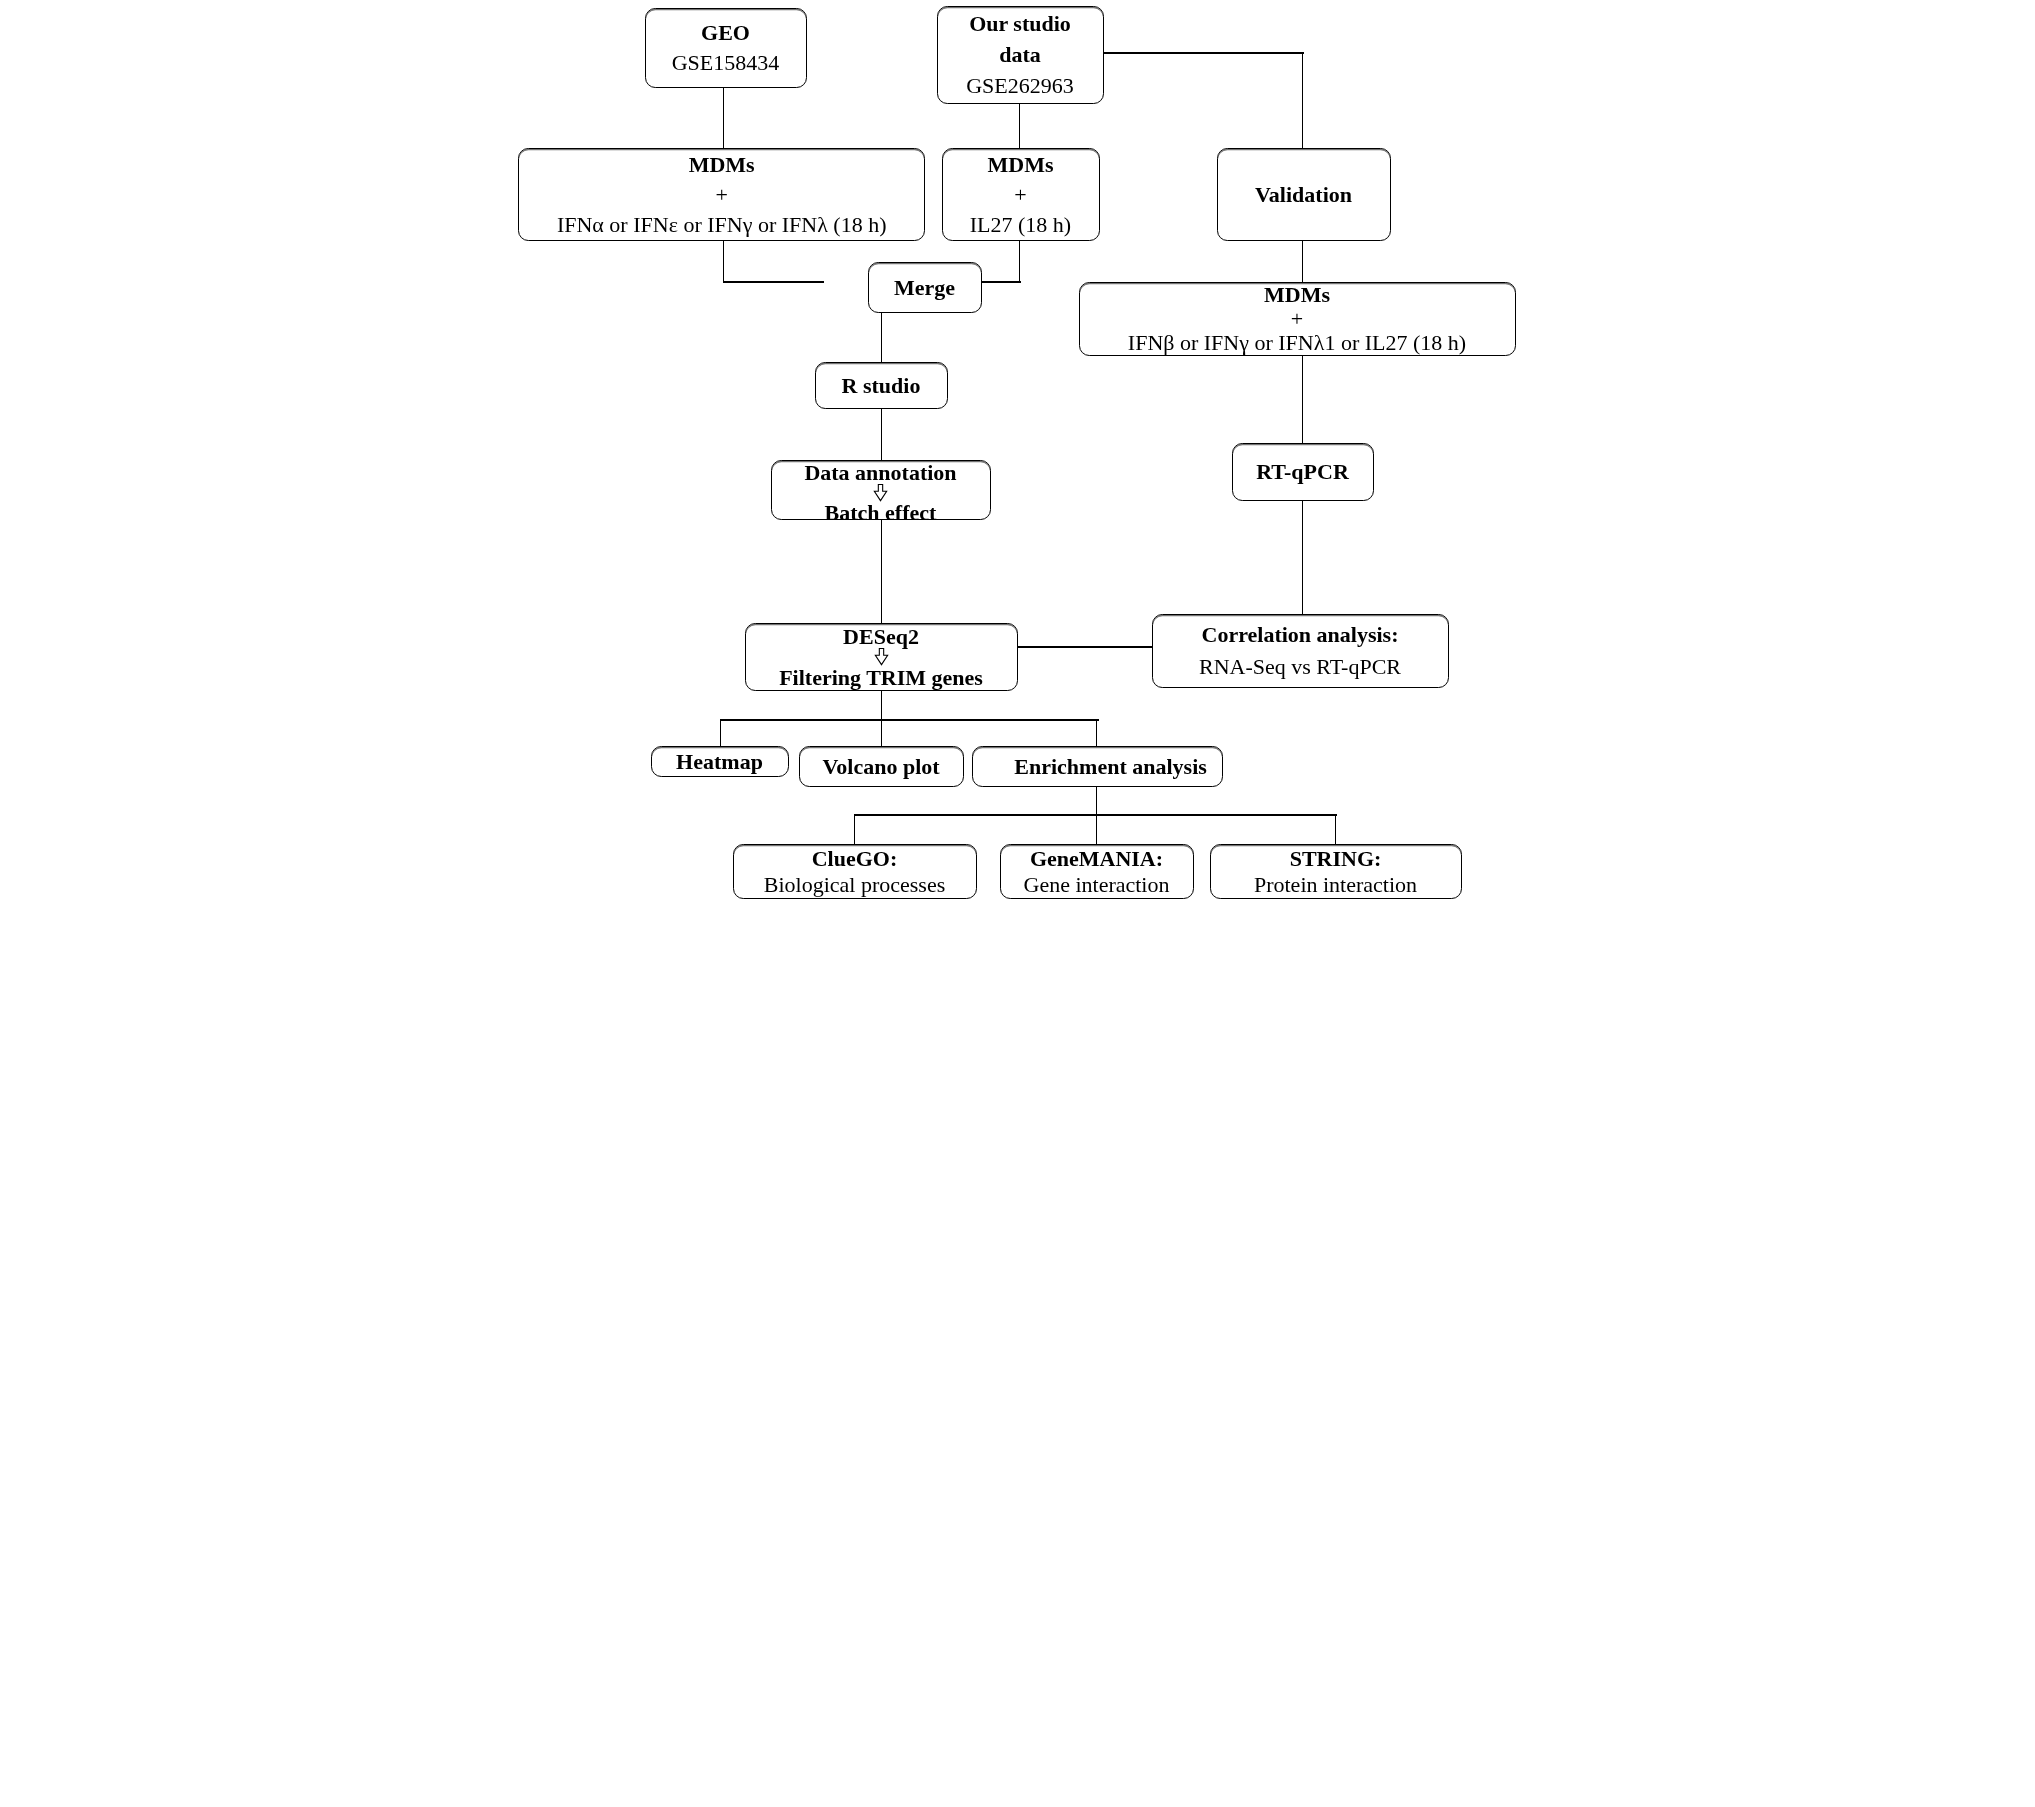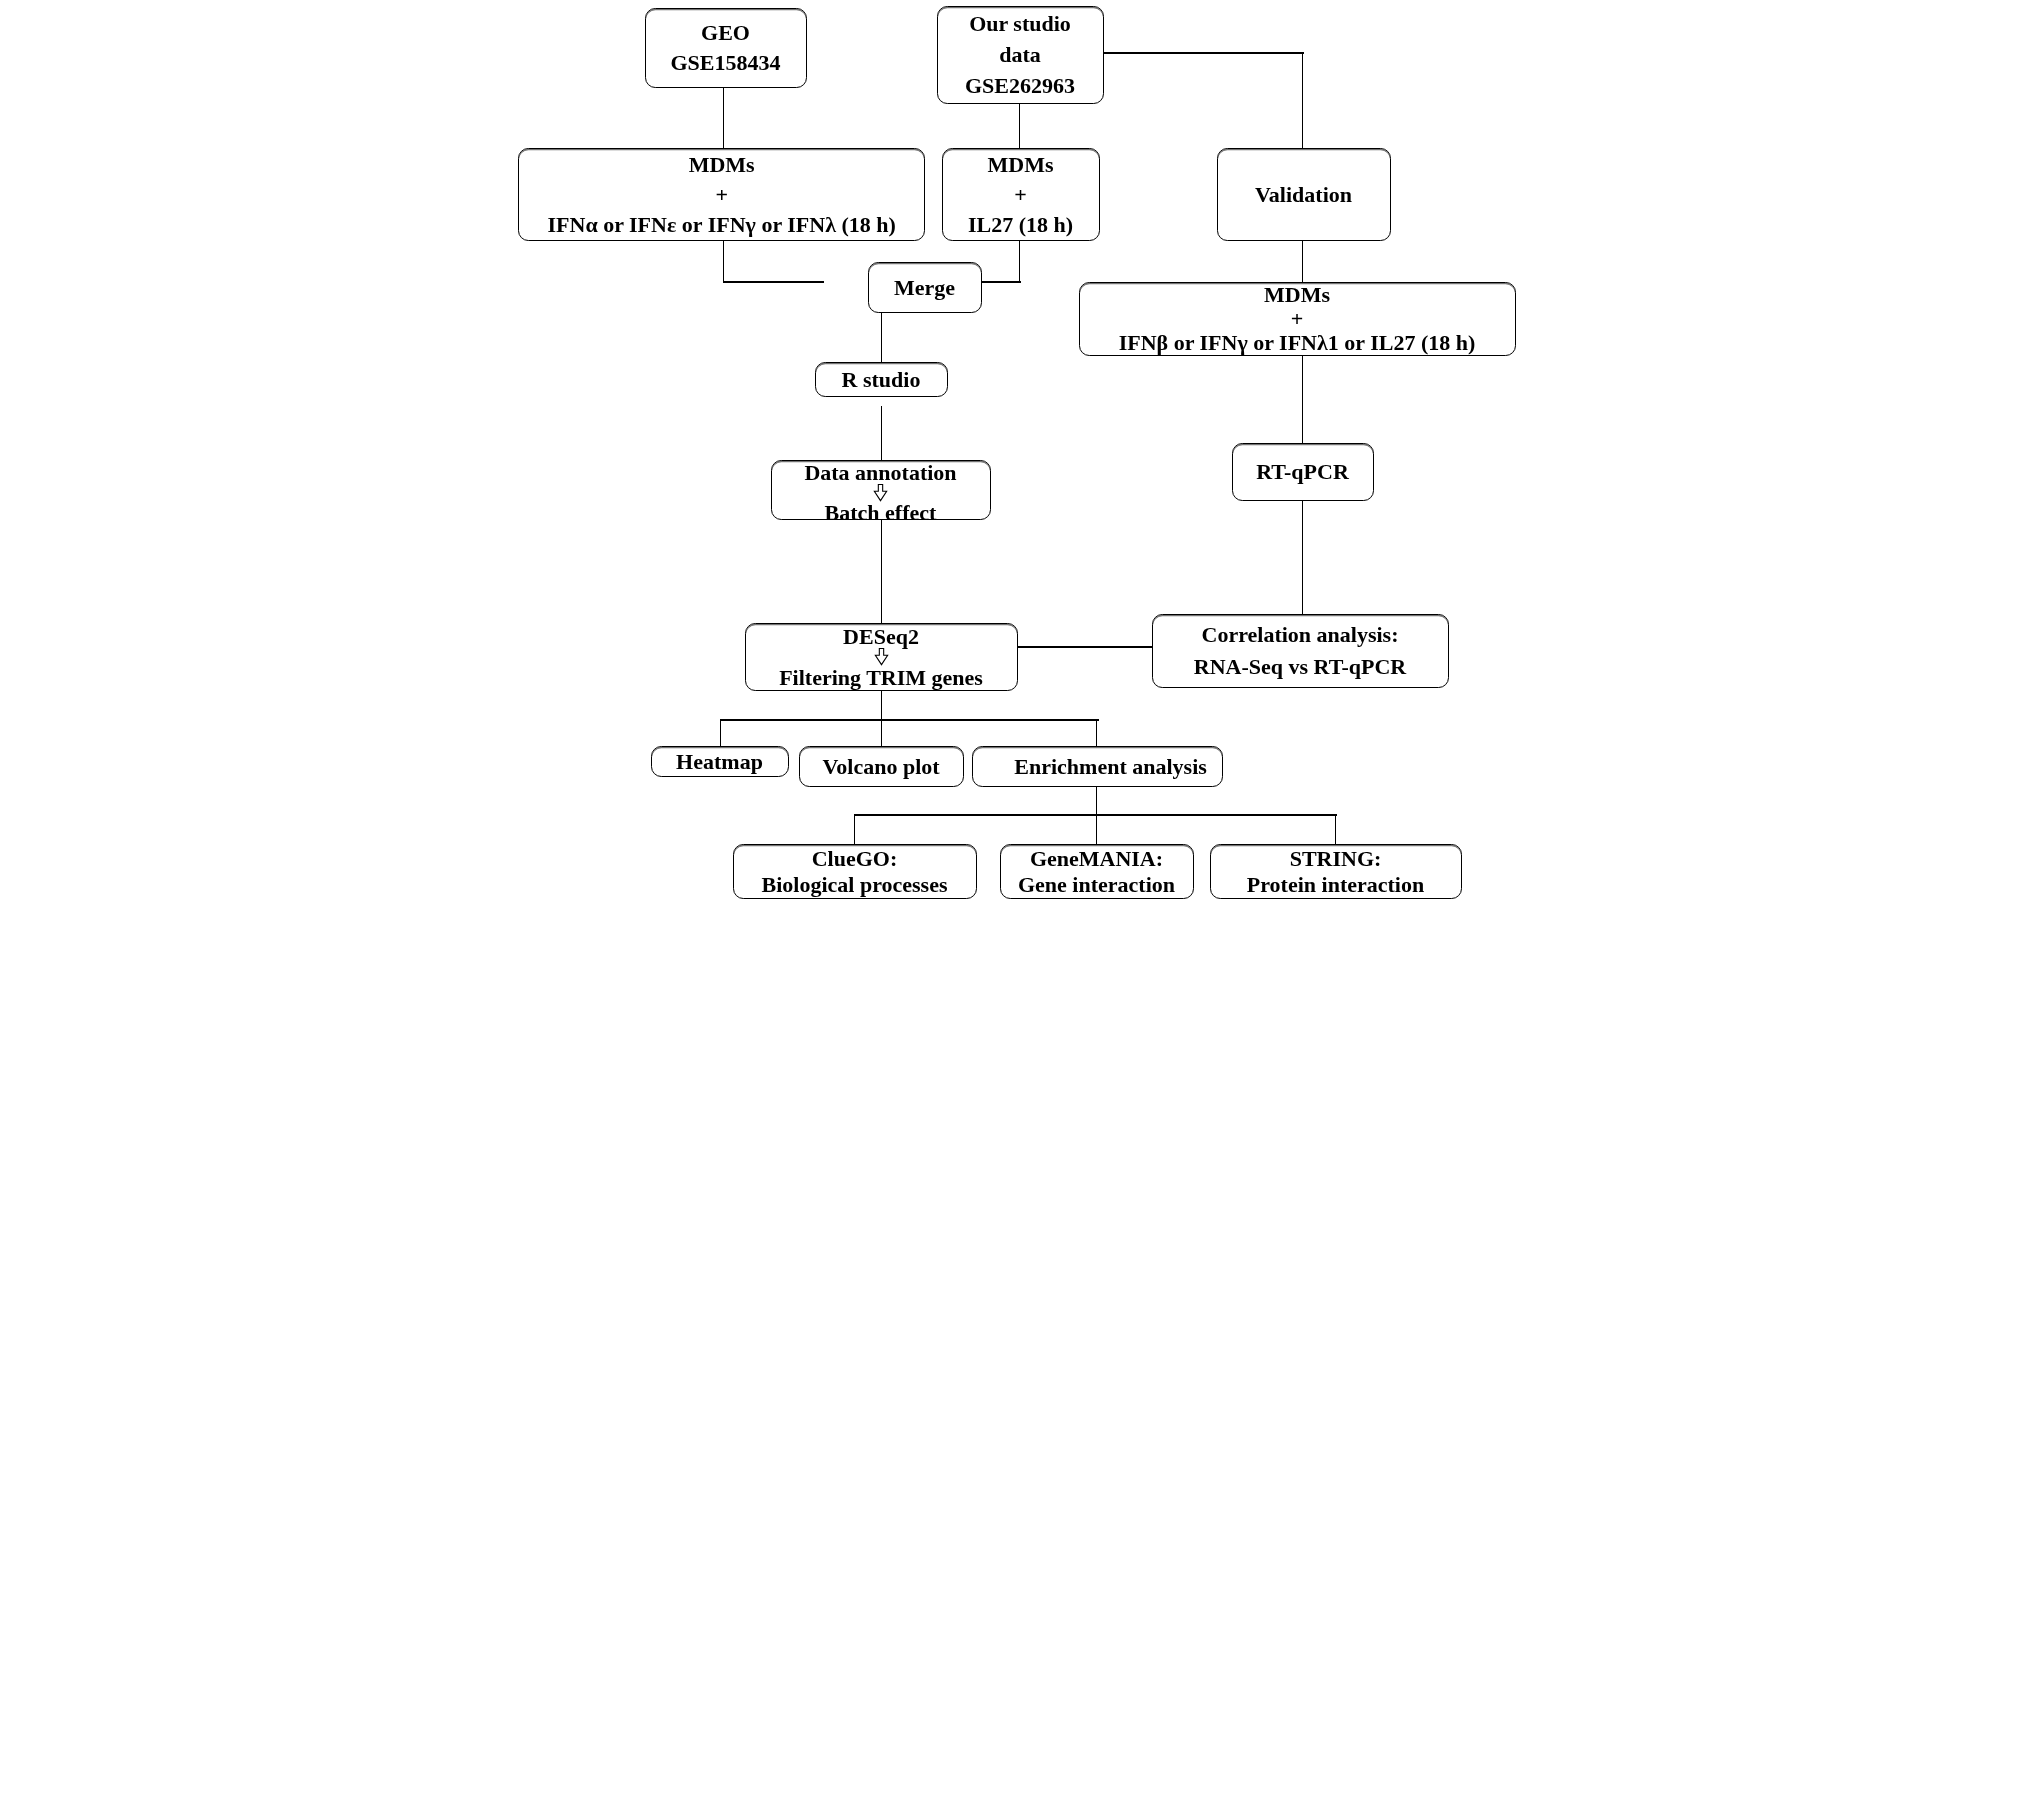--- a/index.html
+++ b/index.html
@@ -22,35 +22,35 @@
     flex-direction:column;
     align-items:center;
     justify-content:center;
     text-align:center;
     font-size:22px;
     line-height:30px;
     z-index:2;
     padding:1.3px 3.9px;
   }
   .node .t{font-weight:700;}
-  .node .r{font-weight:700;text-align:right;}
+  .node .r{font-weight:400;text-align:right;}
   .gap{justify-content:space-evenly;}
   .line{position:absolute;background:#000;z-index:1;}
   .vl{width:1.9px;}
   .hl{height:1.9px;}
   .block-arrow{width:17px;height:17.4px;flex:0 0 auto;}
   .block-arrow polygon{fill:#fff;stroke:#000;stroke-width:3;stroke-linejoin:miter;}
   
   .n-geo{left:136px;top:7.8px;width:162px;height:80px;}
   .n-ourgroup{left:428px;top:5.8px;width:167px;height:98px;line-height:31px;}
   .n-mdms-ifn{left:9.7px;top:148px;width:407px;height:93px;}
   .n-mdms-il27{left:433px;top:148px;width:158px;height:93px;}
   .n-validation{left:708px;top:148px;width:174px;height:93px;}
   .n-merge{left:315px;top:262px;width:114px;height:51px;margin-left:44px;}
-  .n-rstudio{left:306px;top:362px;width:133px;height:35px;}
+  .n-rstudio{left:306px;top:362px;width:133px;height:47px;}
   .n-annotation{left:262px;top:460px;width:220px;height:60px;line-height:22px;justify-content:space-between;}
   .n-deseq2{left:236px;top:623px;width:273px;height:68px;line-height:23px;justify-content:space-evenly;}
   .n-mdms-ifnb{left:570px;top:282px;width:437px;height:74px;line-height:24px;}
   .n-rtqpcr{left:723px;top:443px;width:142px;height:58px;}
   .n-correlation{left:643px;top:614px;width:297px;height:74px;line-height:32px;}
   .n-heatmap{left:142px;top:746px;width:138px;height:31px;}
   .n-volcano{left:290px;top:746px;width:165px;height:41px;align-items:center;}
   .n-enrichment{left:463px;top:746px;width:251px;height:41px;padding-left:31px;}
   .n-cluego{left:224px;top:844px;width:244px;height:55px;line-height:26px;}
   .n-genemania{left:491px;top:844px;width:194px;height:55px;line-height:26px;}

